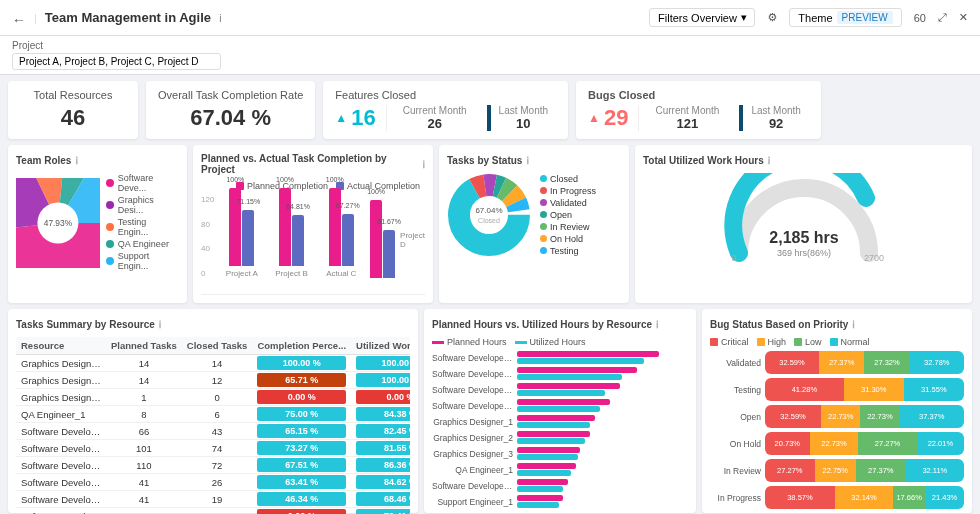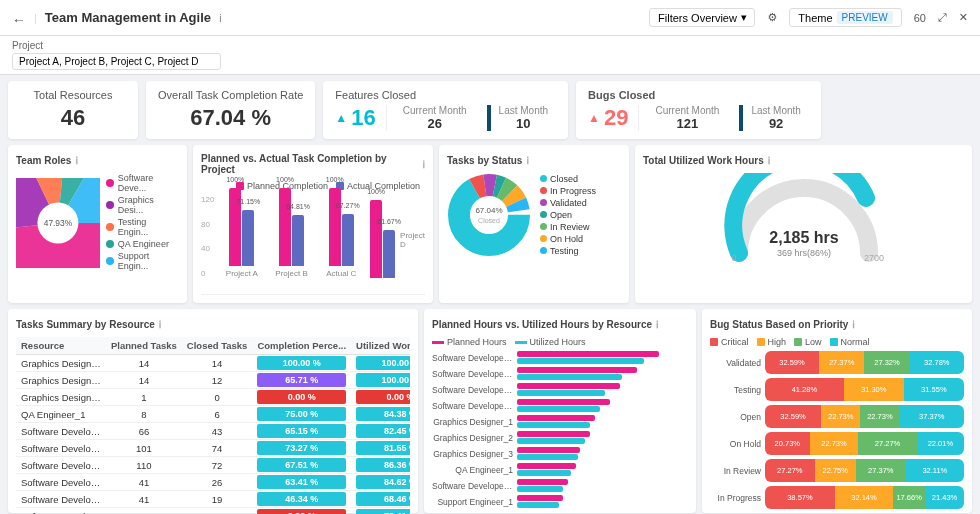--- a/index.html
+++ b/index.html
@@ -409,21 +409,21 @@
               </td>
     <td class="pct-cell">
                 <div class="pct-bar" style="background:#26c6da; width:100%;">100.00 %</div>
               </td>
   </tr>
             <tr>
     <td style="max-width:90px; overflow:hidden; text-overflow:ellipsis;">Graphics Designer_2</td>
     <td style="text-align:center;">14</td>
     <td style="text-align:center;">12</td>
     <td class="pct-cell">
-                <div class="pct-bar" style="background:#8b5cf6; width:100%;">65.71 %</div>
+                <div class="pct-bar" style="background:#c2410c; width:100%;">65.71 %</div>
               </td>
     <td class="pct-cell">
                 <div class="pct-bar" style="background:#26c6da; width:100%;">100.00 %</div>
               </td>
   </tr>
             <tr>
     <td style="max-width:90px; overflow:hidden; text-overflow:ellipsis;">Graphics Designer_3</td>
     <td style="text-align:center;">1</td>
     <td style="text-align:center;">0</td>
     <td class="pct-cell">

